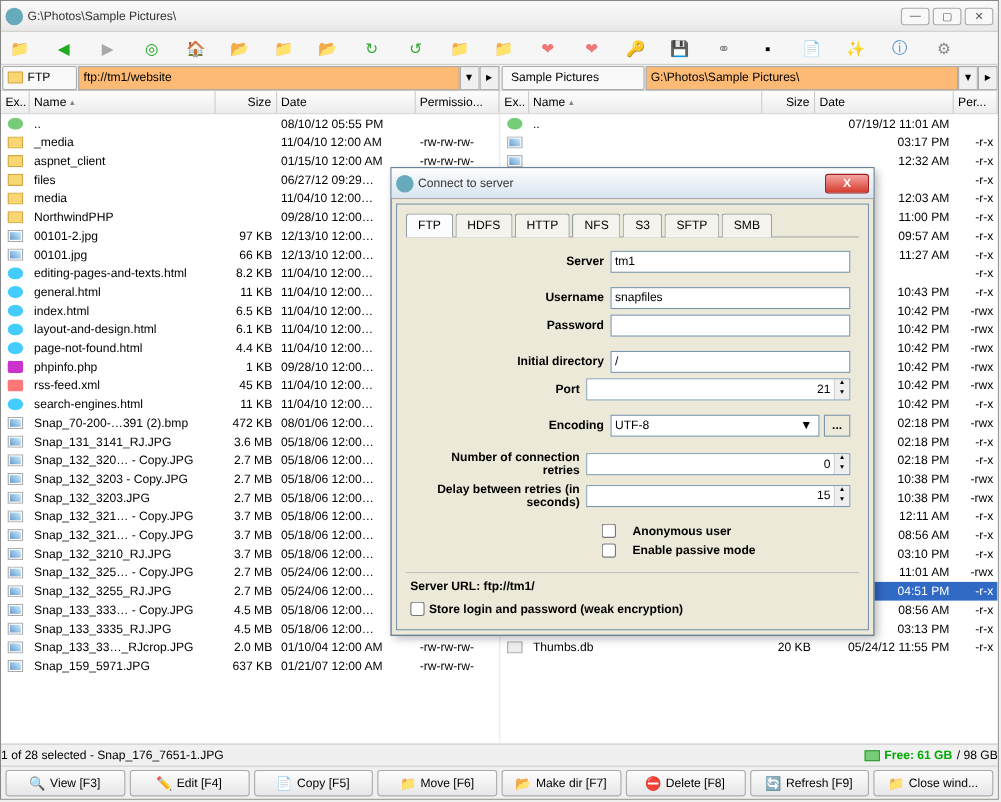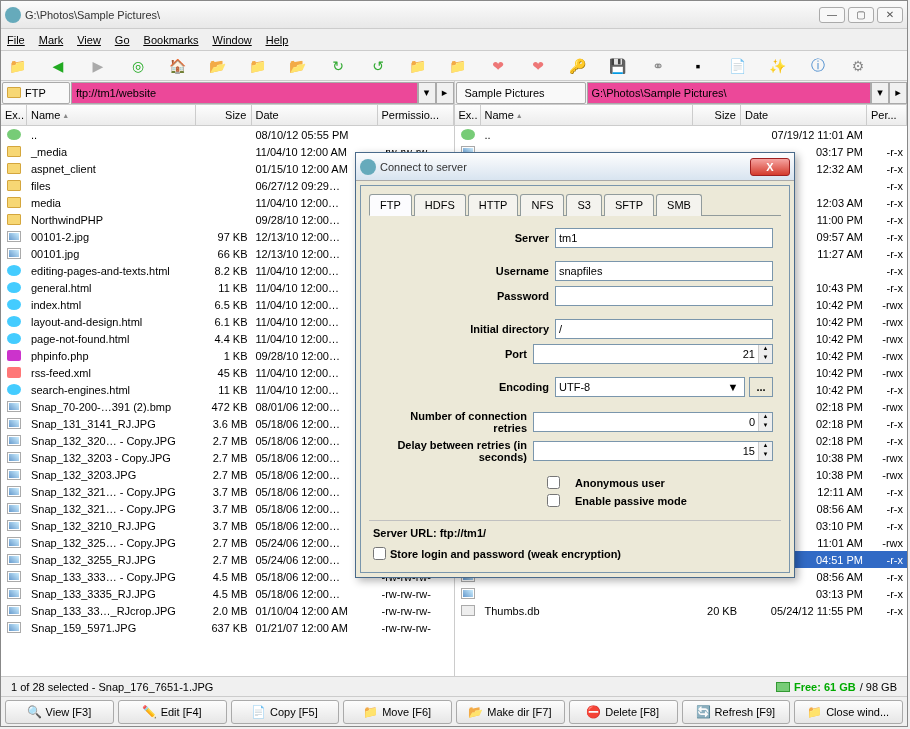--- a/index.html
+++ b/index.html
@@ -17,21 +17,21 @@
 .toolbar { height: 30px; background: #f6f6f6; display: flex; align-items: center; padding: 0 8px; gap: 22px; border-bottom: 1px solid #ccc; }
 .tb-icon { width: 18px; height: 18px; display:flex; align-items:center; justify-content:center; font-size: 14px; }
 
 .panels { flex: 1; display: flex; overflow: hidden; }
 .panel { flex: 1; display: flex; flex-direction: column; border-right: 1px solid #ccc; background: #fff; }
 .panel:last-child { border-right: none; }
 
 .pathbar { height: 24px; display: flex; align-items: center; border-bottom: 1px solid #ccc; background: #f0f0f0; }
 .pathbar .folder-btn { width: 68px; height: 22px; margin: 1px; border: 1px solid #aaa; background: #f9f9f9; display: flex; align-items: center; padding: 0 4px; gap: 4px; border-radius: 2px; }
 .pathbar .folder-btn .fld-icon { width: 14px; height: 11px; background: #f7d774; border: 1px solid #d4a63d; border-radius: 1px; }
-.pathbar .path-input { flex: 1; height: 22px; border: 1px solid #aaa; padding: 0 4px; background: #ec4899; }
+.pathbar .path-input { flex: 1; height: 22px; border: 1px solid #aaa; padding: 0 4px; background: #fdba74; }
 .pathbar .path-btn { width: 18px; height: 22px; border: 1px solid #aaa; background: #f0f0f0; display:flex; align-items:center; justify-content:center; }
 
 .sample-btn { width: 130px; height: 22px; margin: 1px; border: 1px solid #aaa; background: #f9f9f9; display: flex; align-items: center; padding: 0 4px; gap: 4px; border-radius: 2px; }
 
 .cols { height: 21px; background: linear-gradient(#fdfdfd, #ececec); display: flex; border-bottom: 1px solid #ccc; }
 .col { border-right: 1px solid #ccc; padding: 3px 4px; display:flex; align-items:center; gap:2px; }
 .col-ext { width: 26px; }
 .col-name { flex: 1; }
 .col-size { width: 56px; justify-content: flex-end; }
 .col-date { width: 126px; }
@@ -57,21 +57,21 @@
 .fic { width: 14px; height: 11px; display:inline-block; }
 .fic.folder { background: #f7d774; border: 1px solid #d4a63d; border-radius:1px; }
 .fic.up { background: #7c7; border-radius: 50%; }
 .fic.img { background: #fff; border: 1px solid #aaa; position:relative; }
 .fic.img::after{content:''; position:absolute; left:1px; top:1px; right:1px; bottom:1px; background: linear-gradient(45deg,#69c,#cef);}
 .fic.html { background: #4cf; border-radius: 50%; }
 .fic.php { background: #c3c; border-radius: 2px; }
 .fic.xml { background: #f77; border-radius: 2px; }
 .fic.db { background: #eee; border: 1px solid #aaa; }
 
-.statusbar { height: 20px; background: #f0f0f0; border-top: 1px solid #ccc; display: flex; align-items: center; padding: 0 10px; justify-content: space-between; }
+.statusbar { height: 20px; background: #f0f0f0; border-top: 1px solid #ccc; display: flex; align-items: center; padding: 0 0; justify-content: space-between; }
 .free-space { display:flex; align-items:center; gap:4px; }
 .free-space .disk { width:14px; height:10px; background:#7c7; border:1px solid #393; }
 .free-txt { color: #0a0; font-weight: bold; }
 
 .bottombar { height: 30px; background: #f0f0f0; border-top: 1px solid #ccc; display: flex; align-items: center; padding: 2px 4px; gap: 4px; }
 .bbtn { flex: 1; height: 24px; border: 1px solid #aaa; border-radius: 3px; background: linear-gradient(#fdfdfd, #e6e6e6); display: flex; align-items: center; justify-content: center; gap: 4px; }
 .bbtn-icon { width: 14px; height: 14px; display:flex; align-items:center; justify-content:center; font-size:12px; }
 
 
 .dialog { position: absolute; left: 355px; top: 152px; width: 440px; background: #ece9d8; border: 1px solid #4a6a8a; box-shadow: 3px 3px 8px rgba(0,0,0,0.3); }
@@ -116,29 +116,20 @@
 
 <div class="window">
   <div class="titlebar">
     <span class="icon-app"></span>
     <span class="title">G:\Photos\Sample Pictures\</span>
     <span class="win-btn">—</span>
     <span class="win-btn">▢</span>
     <span class="win-btn">✕</span>
   </div>
 
-  <div class="menubar" id="menubar">
-      <span><u>F</u>ile</span>
-      <span><u>M</u>ark</span>
-      <span><u>V</u>iew</span>
-      <span><u>G</u>o</span>
-      <span><u>B</u>ookmarks</span>
-      <span><u>W</u>indow</span>
-      <span><u>H</u>elp</span>
-    </div>
 
   <div class="toolbar">
     <span class="tb-icon">📁</span>
     <span class="tb-icon" style="color:#2a2">◀</span>
     <span class="tb-icon" style="color:#aaa">▶</span>
     <span class="tb-icon" style="color:#2a2">◎</span>
     <span class="tb-icon">🏠</span>
     <span class="tb-icon">📂</span>
     <span class="tb-icon">📁</span>
     <span class="tb-icon">📂</span>

